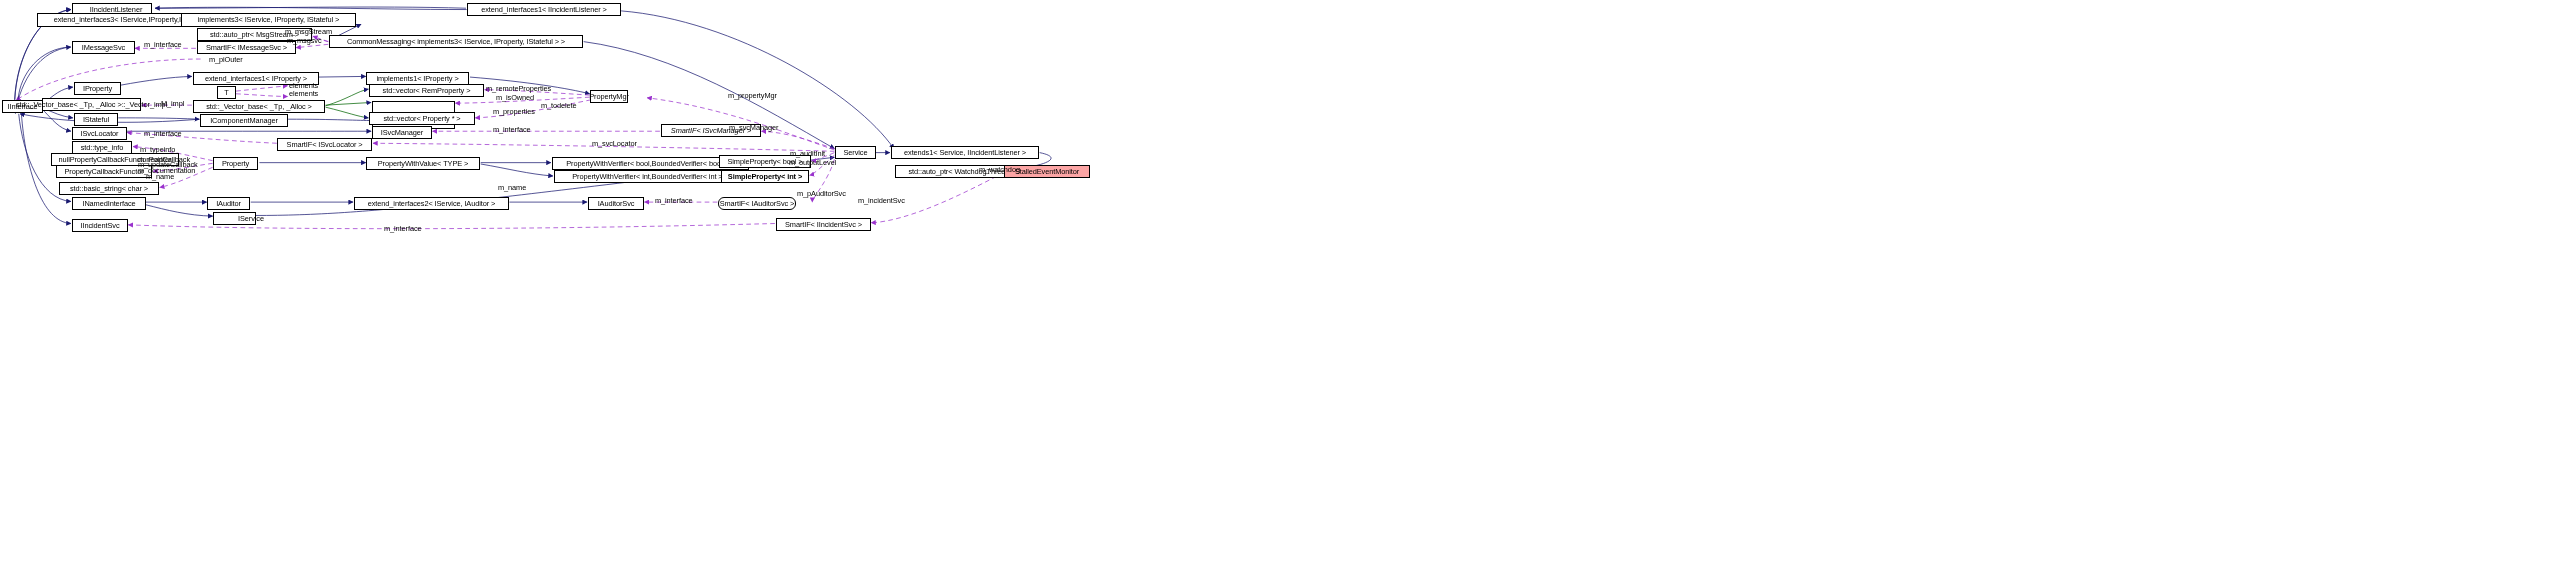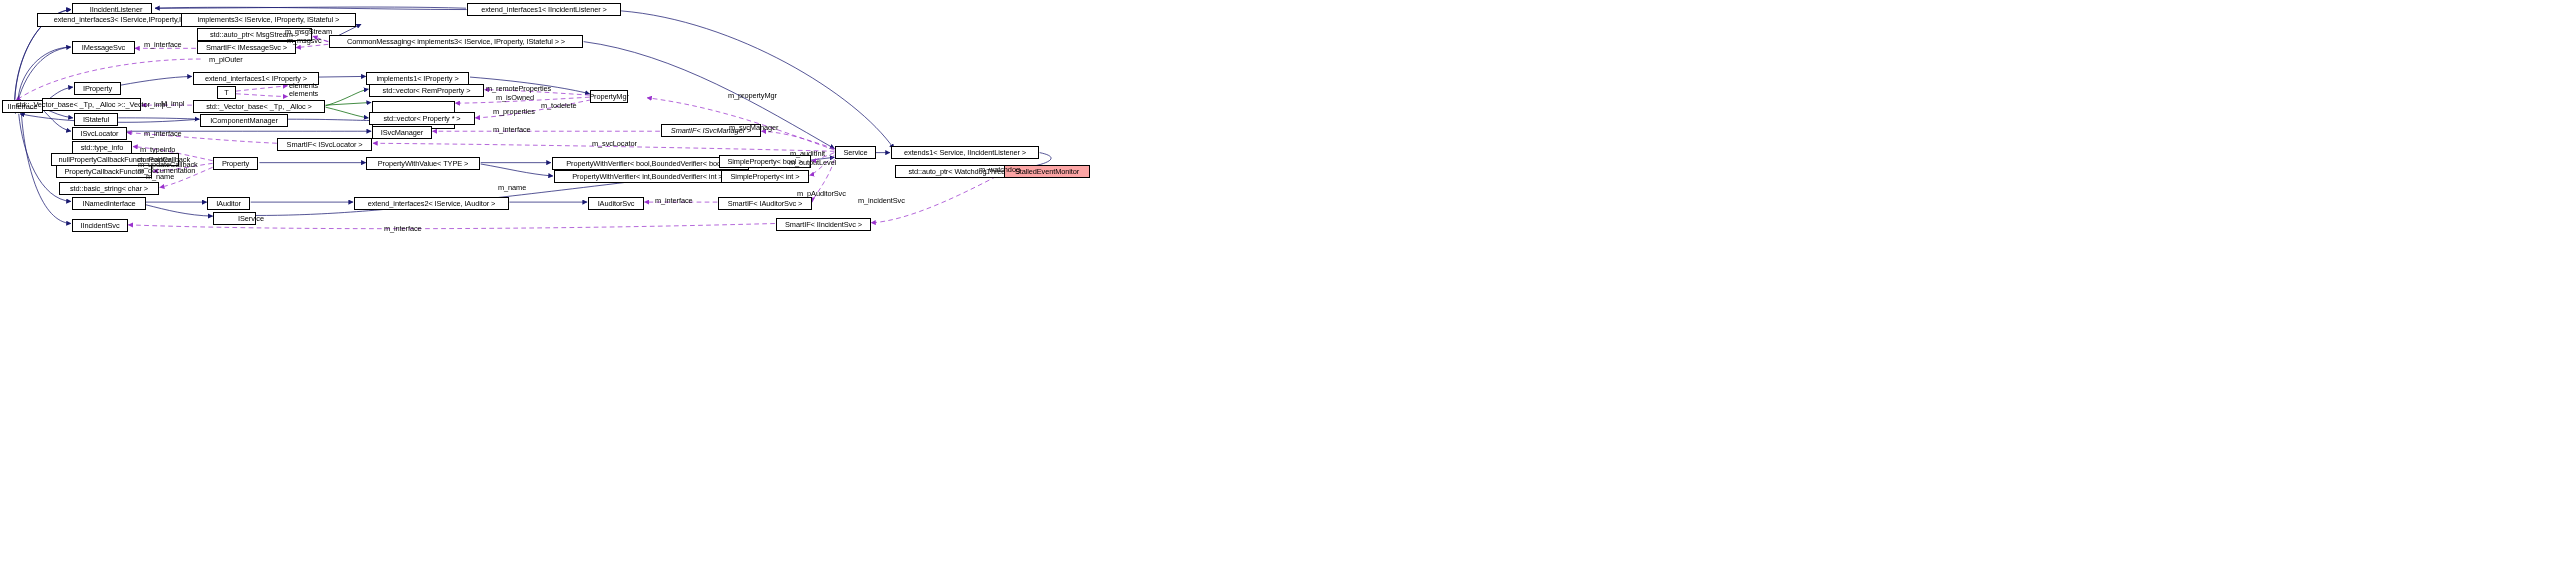--- a/index.html
+++ b/index.html
@@ -233,29 +233,29 @@
       <div class="node" style="left: 277px; top: 138px; width: 95px; height: 13.4px;">SmartIF&lt; ISvcLocator &gt;</div>
       <div class="node" style="left: 835px; top: 146px; width: 41px; height: 13.4px;">Service</div>
       <div class="node" style="left: 891px; top: 146px; width: 148px; height: 13.4px;">extends1&lt; Service, IIncidentListener &gt;</div>
       <div class="node" style="left: 213px; top: 157px; width: 45px; height: 13.4px;">Property</div>
       <div class="node" style="left: 366px; top: 157px; width: 114px; height: 13.4px;">PropertyWithValue&lt; TYPE &gt;</div>
       <div class="node" style="left: 552px; top: 157px; width: 197px; height: 13.4px;">PropertyWithVerifier&lt; bool,BoundedVerifier&lt; bool &gt; &gt;</div>
       <div class="node" style="left: 719px; top: 155px; width: 92px; height: 13.4px;">SimpleProperty&lt; bool &gt;</div>
       <div class="node" style="left: 51px; top: 153px; width: 128px; height: 13.4px;">nullPropertyCallbackFunctorPointer</div>
       <div class="node" style="left: 56px; top: 165px; width: 96px; height: 13.4px;">PropertyCallbackFunctor</div>
       <div class="node" style="left: 554px; top: 170px; width: 193px; height: 13.4px;">PropertyWithVerifier&lt; int,BoundedVerifier&lt; int &gt; &gt;</div>
-      <div class="node" style="left: 721px; top: 170px; width: 88px; height: 13.4px;">SimpleProperty&lt; int &gt;</div>
+      <div class="node" style="left: 721px; top: 170px; width: 88px; height: 13.4px; font-weight: bold;">SimpleProperty&lt; int &gt;</div>
       <div class="node" style="left: 895px; top: 165px; width: 134px; height: 13.4px;">std::auto_ptr&lt; WatchdogThread &gt;</div>
       <div class="node highlight" style="left: 1004px; top: 165px; width: 86px; height: 13.4px;">StalledEventMonitor</div>
       <div class="node" style="left: 59px; top: 182px; width: 100px; height: 13.4px;">std::basic_string&lt; char &gt;</div>
       <div class="node" style="left: 72px; top: 197px; width: 74px; height: 13.4px;">INamedInterface</div>
       <div class="node" style="left: 207px; top: 197px; width: 43px; height: 13.4px;">IAuditor</div>
       <div class="node" style="left: 354px; top: 197px; width: 155px; height: 13.4px;">extend_interfaces2&lt; IService, IAuditor &gt;</div>
       <div class="node" style="left: 588px; top: 197px; width: 56px; height: 13.4px;">IAuditorSvc</div>
-      <div class="node" style="left: 718px; top: 197px; width: 94px; height: 13.4px;">SmartIF&lt; IAuditorSvc &gt;</div>
+      <div class="node" style="left: 718px; top: 197px; width: 78px; height: 13.4px; border-radius: 6px;">SmartIF&lt; IAuditorSvc &gt;</div>
       <div class="node" style="left: 213px; top: 212px; width: 41px; height: 13.4px; padding-left: 37px;">IService</div>
       <div class="node" style="left: 72px; top: 219px; width: 56px; height: 13.4px;">IIncidentSvc</div>
       <div class="node" style="left: 776px; top: 218px; width: 95px; height: 13.4px;">SmartIF&lt; IIncidentSvc &gt;</div>
     </div>
   <div id="label-layer">
       <div class="edge-label" style="left: 285px; top: 28px;">m_msgStream</div>
       <div class="edge-label" style="left: 287px; top: 37px;">m_msgsvc</div>
       <div class="edge-label" style="left: 144px; top: 41px;">m_interface</div>
       <div class="edge-label" style="left: 209px; top: 56px;">m_piOuter</div>
       <div class="edge-label" style="left: 289px; top: 82px;">elements</div>

